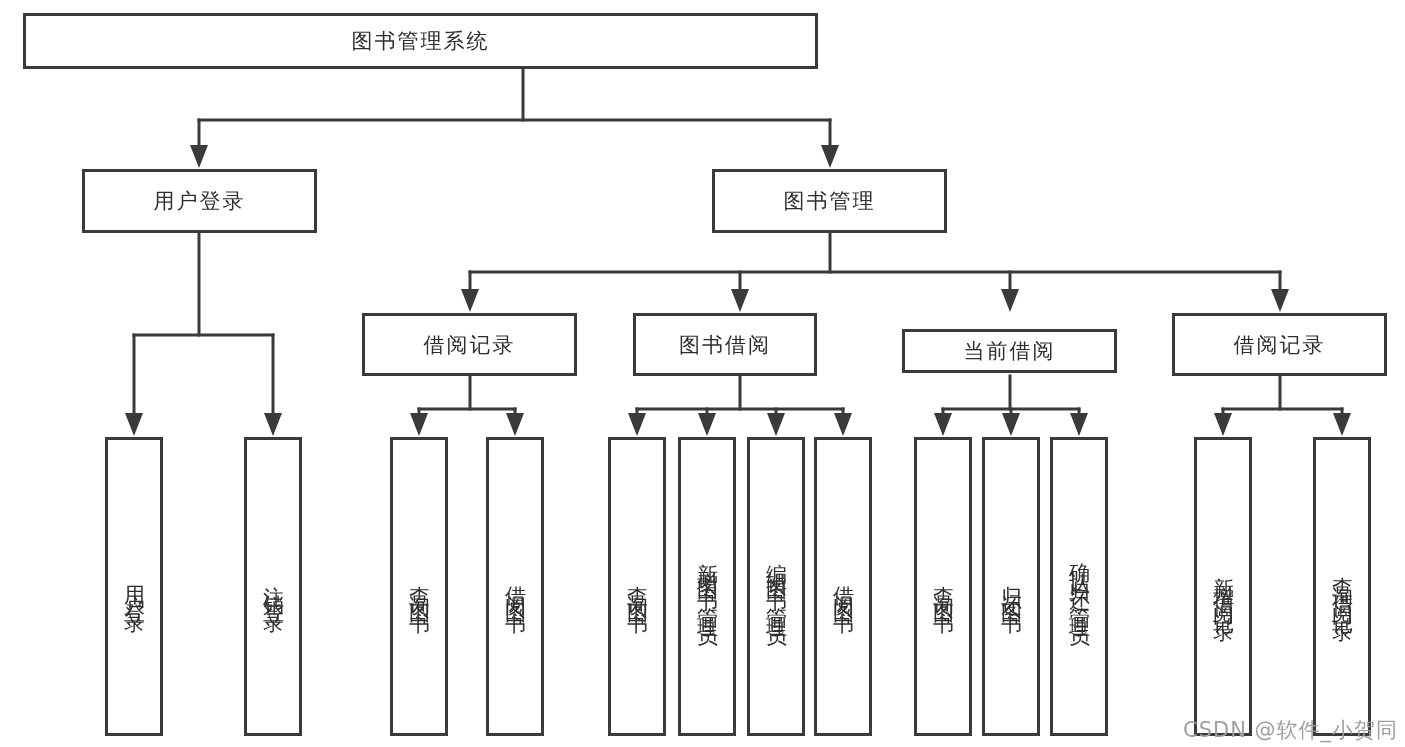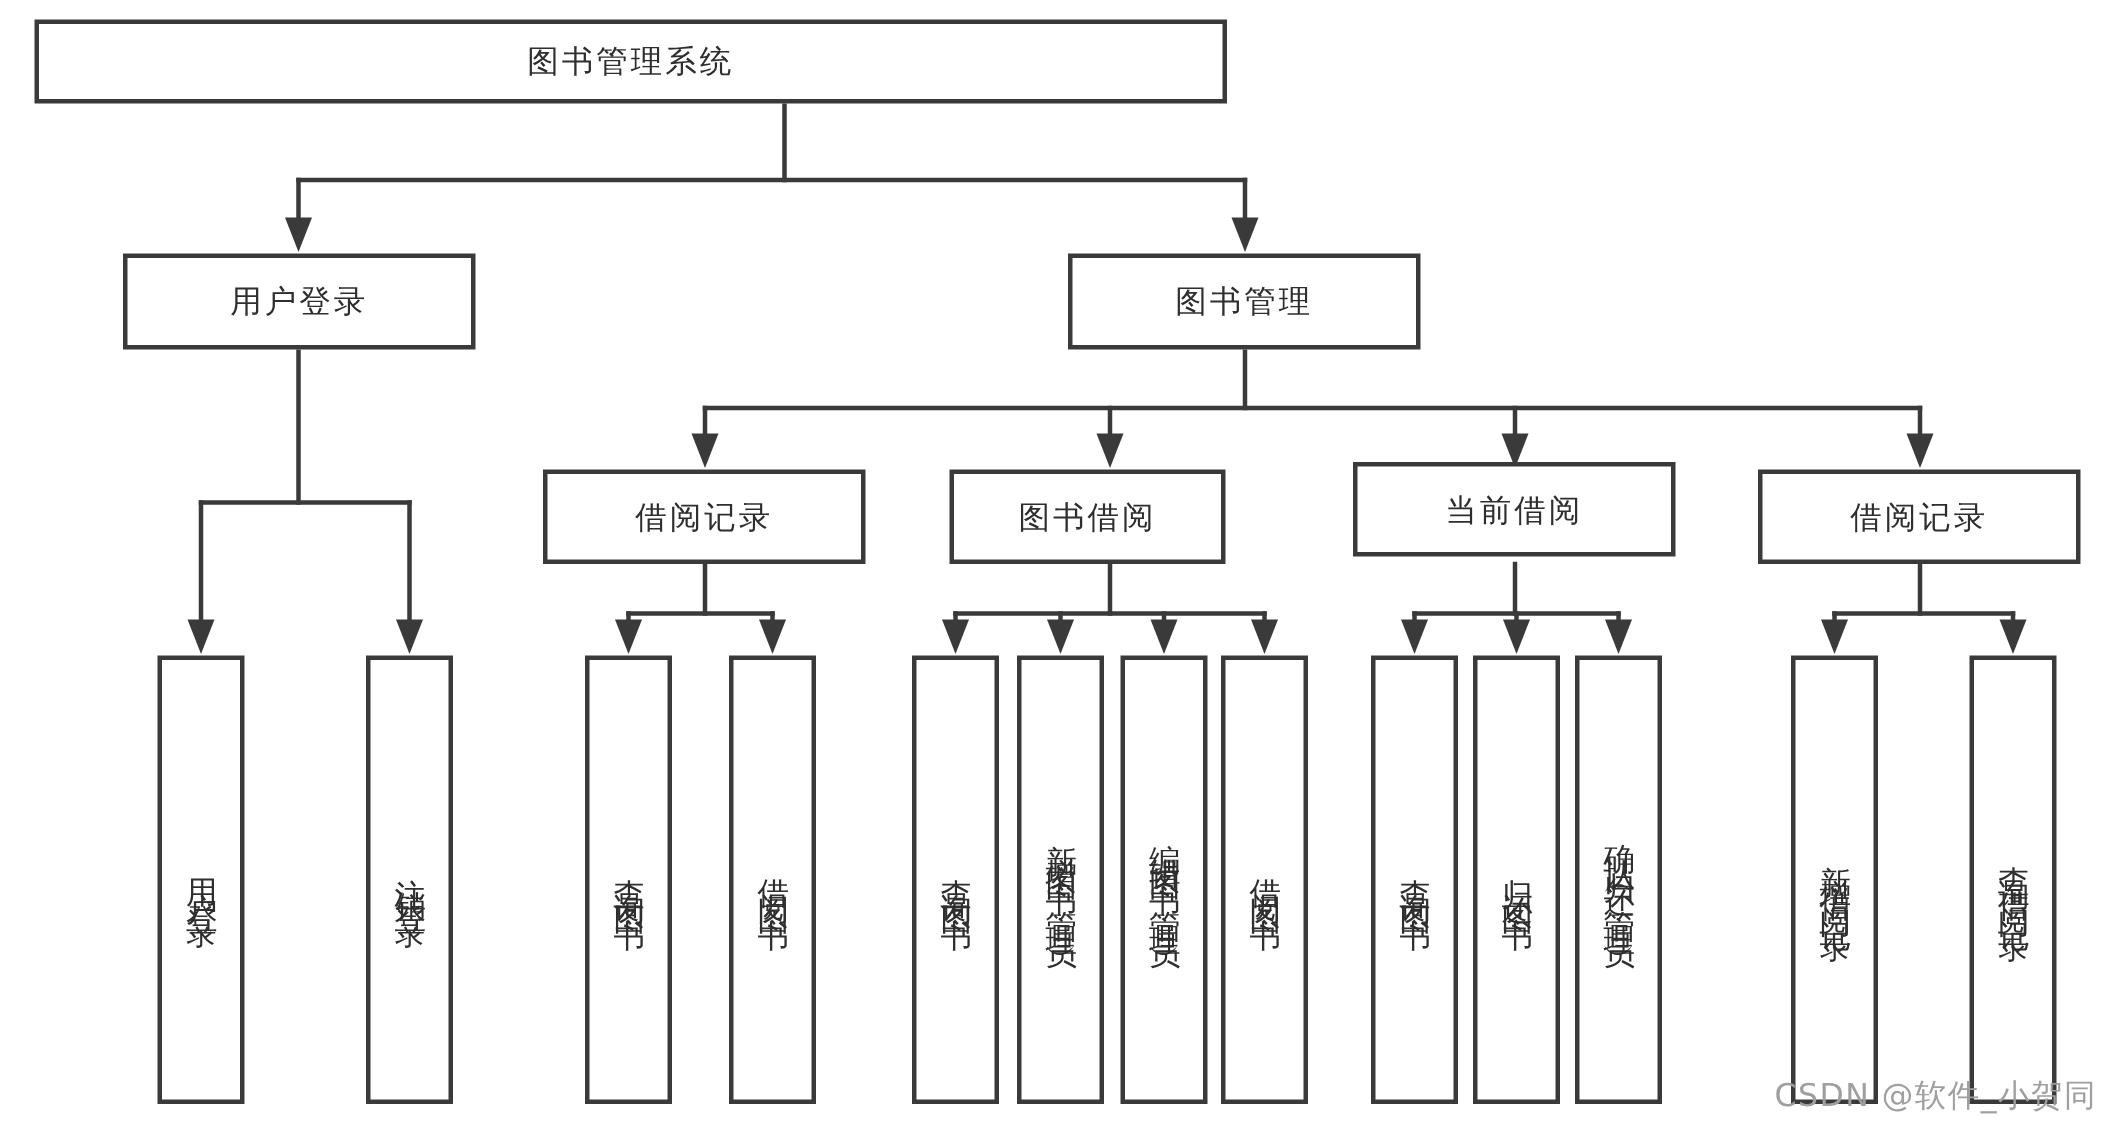--- a/index.html
+++ b/index.html
@@ -128,21 +128,21 @@
   <div class="node" style="left:712px;top:169px;width:235px;height:64px;">
     <span>图书管理</span>
   </div>
 
   <div class="node" style="left:362px;top:313px;width:215px;height:63px;">
     <span>借阅记录</span>
   </div>
   <div class="node" style="left:633px;top:313px;width:184px;height:63px;">
     <span>图书借阅</span>
   </div>
-  <div class="node" style="left:902px;top:308px;width:215px;height:63px;">
+  <div class="node" style="left:902px;top:329px;width:215px;height:44px;">
     <span>当前借阅</span>
   </div>
   <div class="node" style="left:1172px;top:313px;width:215px;height:63px;">
     <span>借阅记录</span>
   </div>
 
   <div class="node" style="left:105px;top:437px;width:58px;height:299px;">
     <span class="vtext">用户登录</span>
   </div>
   <div class="node" style="left:244px;top:437px;width:58px;height:299px;">

